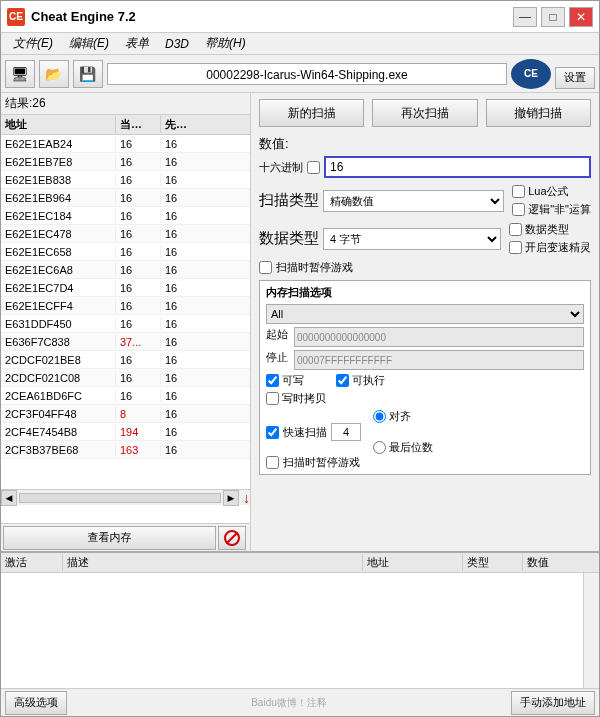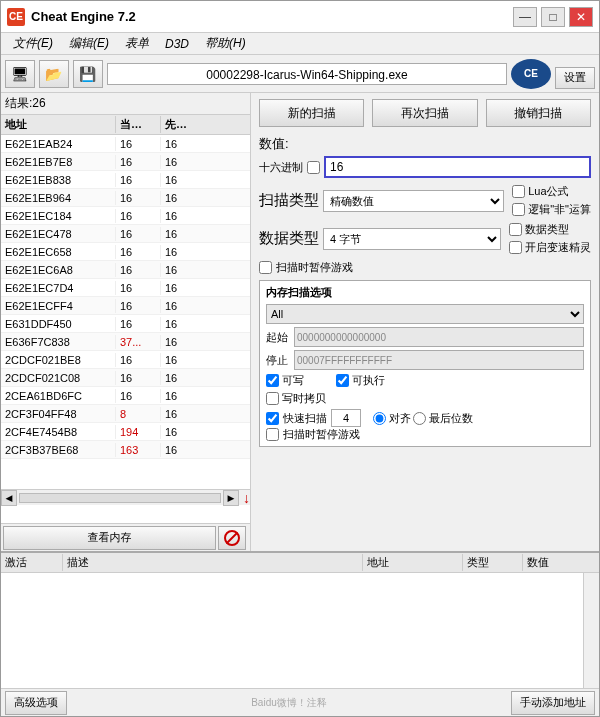--- a/index.html
+++ b/index.html
@@ -381,21 +381,21 @@
       padding: 4px 6px;
       margin-bottom: 6px;
     }
     .mem-scan-title {
       font-size: 11px;
       font-weight: bold;
       margin-bottom: 4px;
     }
     .mem-row {
       display: flex;
-      align-items: center;
+      align-items: flex-start;
       margin-bottom: 3px;
       font-size: 11px;
     }
     .mem-label {
       width: 28px;
     }
     .mem-select {
       flex: 1;
       height: 20px;
       border: 1px solid #aaa;
@@ -431,21 +431,22 @@
     }
     .fast-input {
       width: 30px;
       height: 18px;
       border: 1px solid #aaa;
       font-size: 11px;
       text-align: center;
     }
     .radio-group {
       display: flex;
-      gap: 2px;
+      flex-direction: column;
+      gap: 16px;
       margin-left: 8px;
     }
     .radio-item {
       display: flex;
       align-items: center;
       gap: 3px;
       font-size: 11px;
     }
     .pause-row {
       display: flex;

